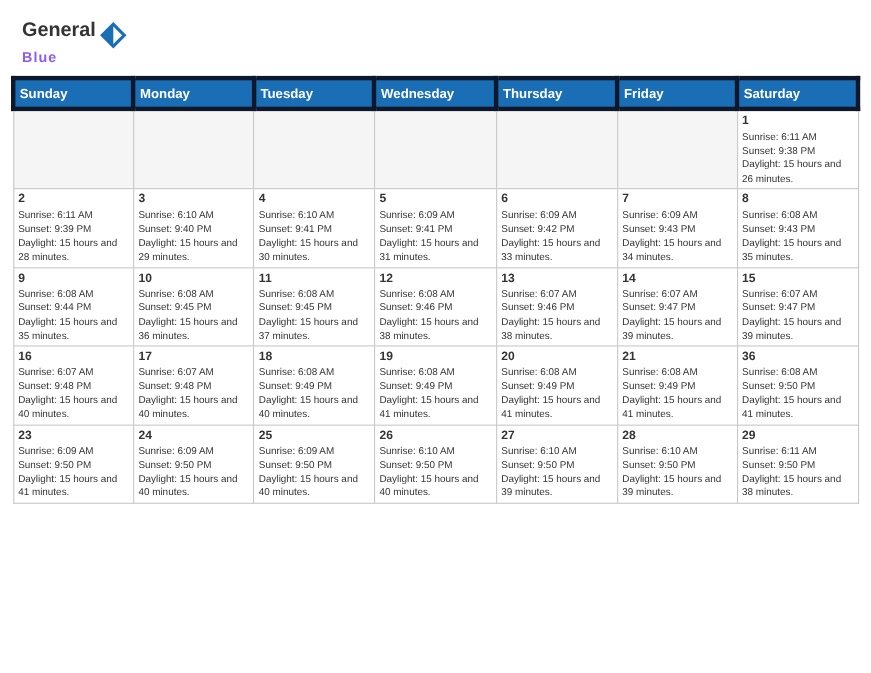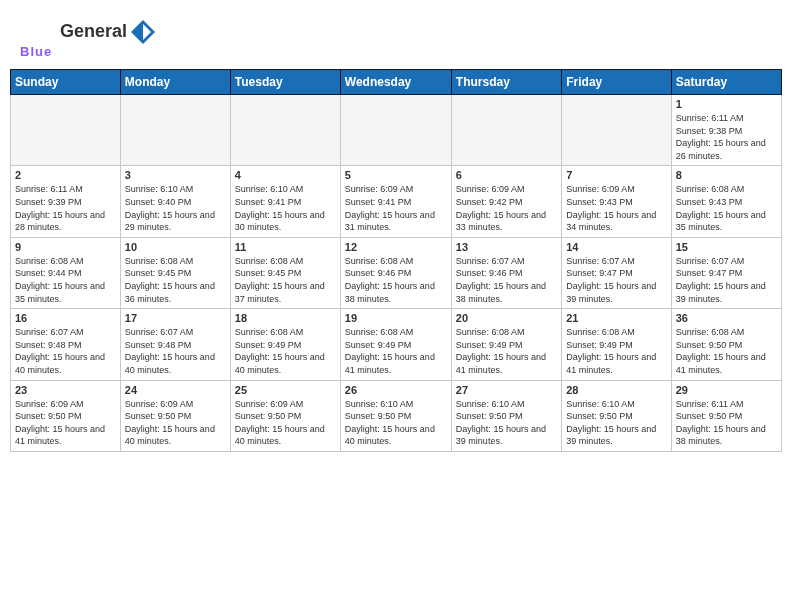--- a/index.html
+++ b/index.html
@@ -54,21 +54,21 @@
       border-collapse: collapse;
       margin-top: 4px;
     }
     .calendar th {
       background: #1a6eb5;
       color: #fff;
       font-size: 12px;
       font-weight: bold;
       padding: 5px 4px;
       text-align: left;
-      border: 1px solid #0f172a;
+      border: 4px solid #0f172a;
     }
     .calendar td {
       border: 1px solid #c8c8c8;
       vertical-align: top;
       padding: 3px 4px;
       font-size: 9.5px;
       color: #333;
       background: #fff;
       width: 113px;
       min-height: 70px;
@@ -92,21 +92,21 @@
     .calendar tr:last-child td {
       height: 60px;
     }
   </style>
 </head>
 <body>
 
 <div class="header-area">
   <div class="logo">
     <div>
-      <div style="display:flex;align-items:center;margin-left:40px;">
+      <div style="display:flex;">
         <span class="logo-text">General<span></span></span>
         <svg class="logo-icon" viewBox="0 0 28 28">
           <polygon points="14,2 26,14 14,26 2,14" fill="#1a6eb5"></polygon>
           <polygon points="14,6 22,14 14,22" fill="#fff"></polygon>
         </svg>
       </div>
       <div style="font-size:13px;color:#8b5cf6;font-weight:bold;letter-spacing:1px;margin-top:-2px;">Blue</div>
     </div>
   </div>
   <div class="title-area">

